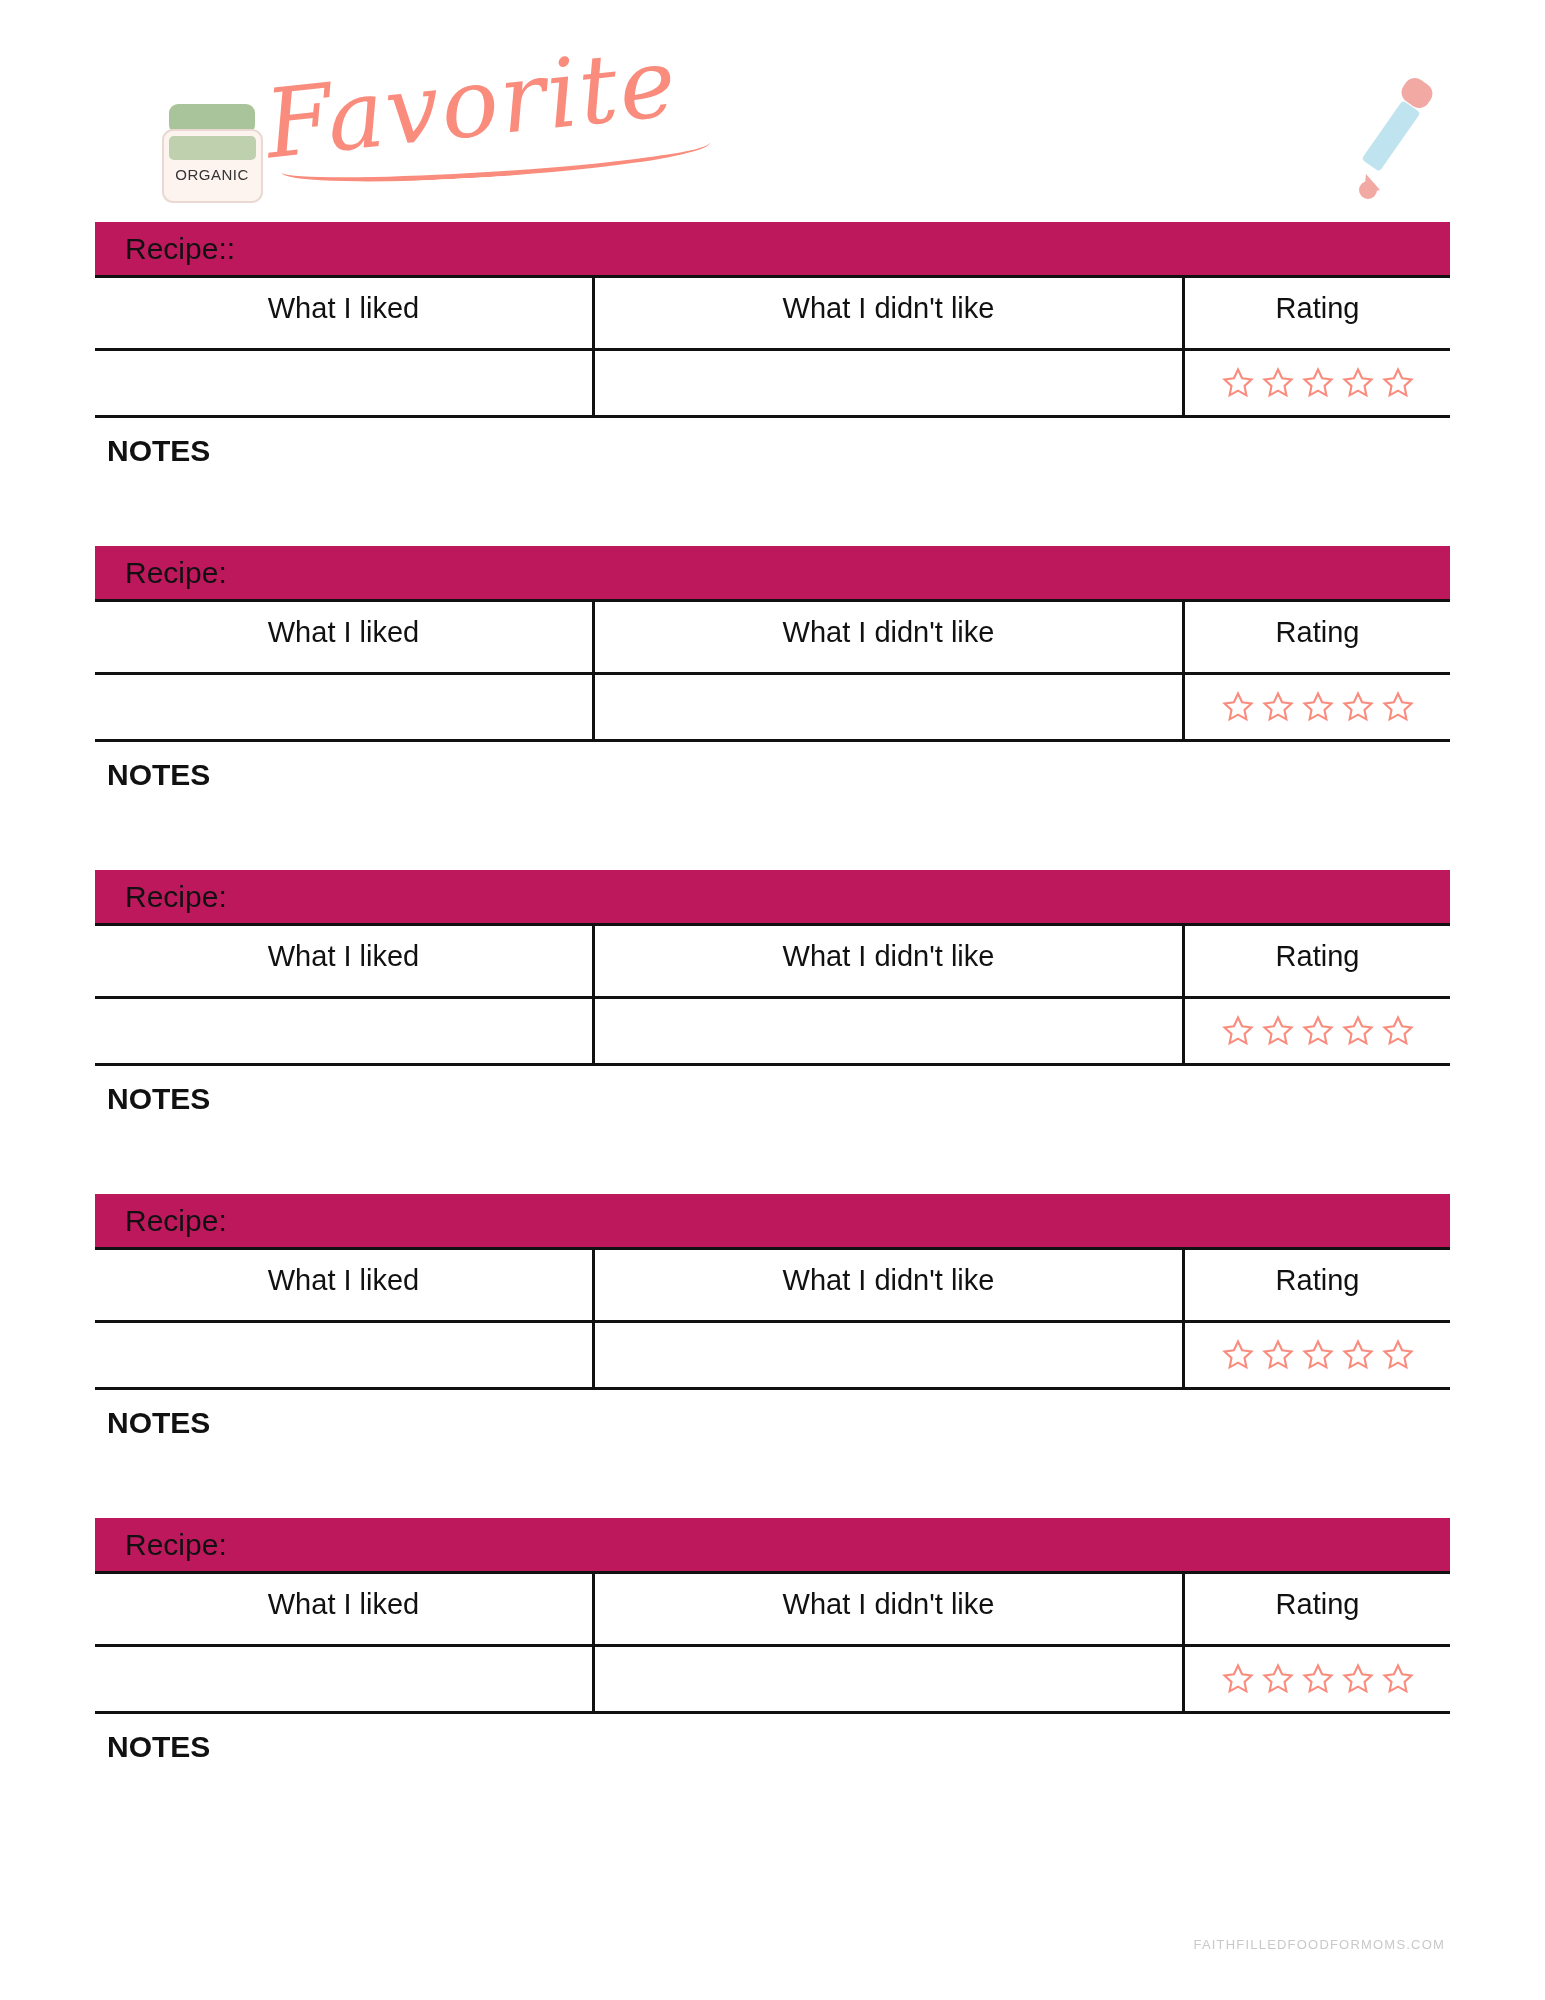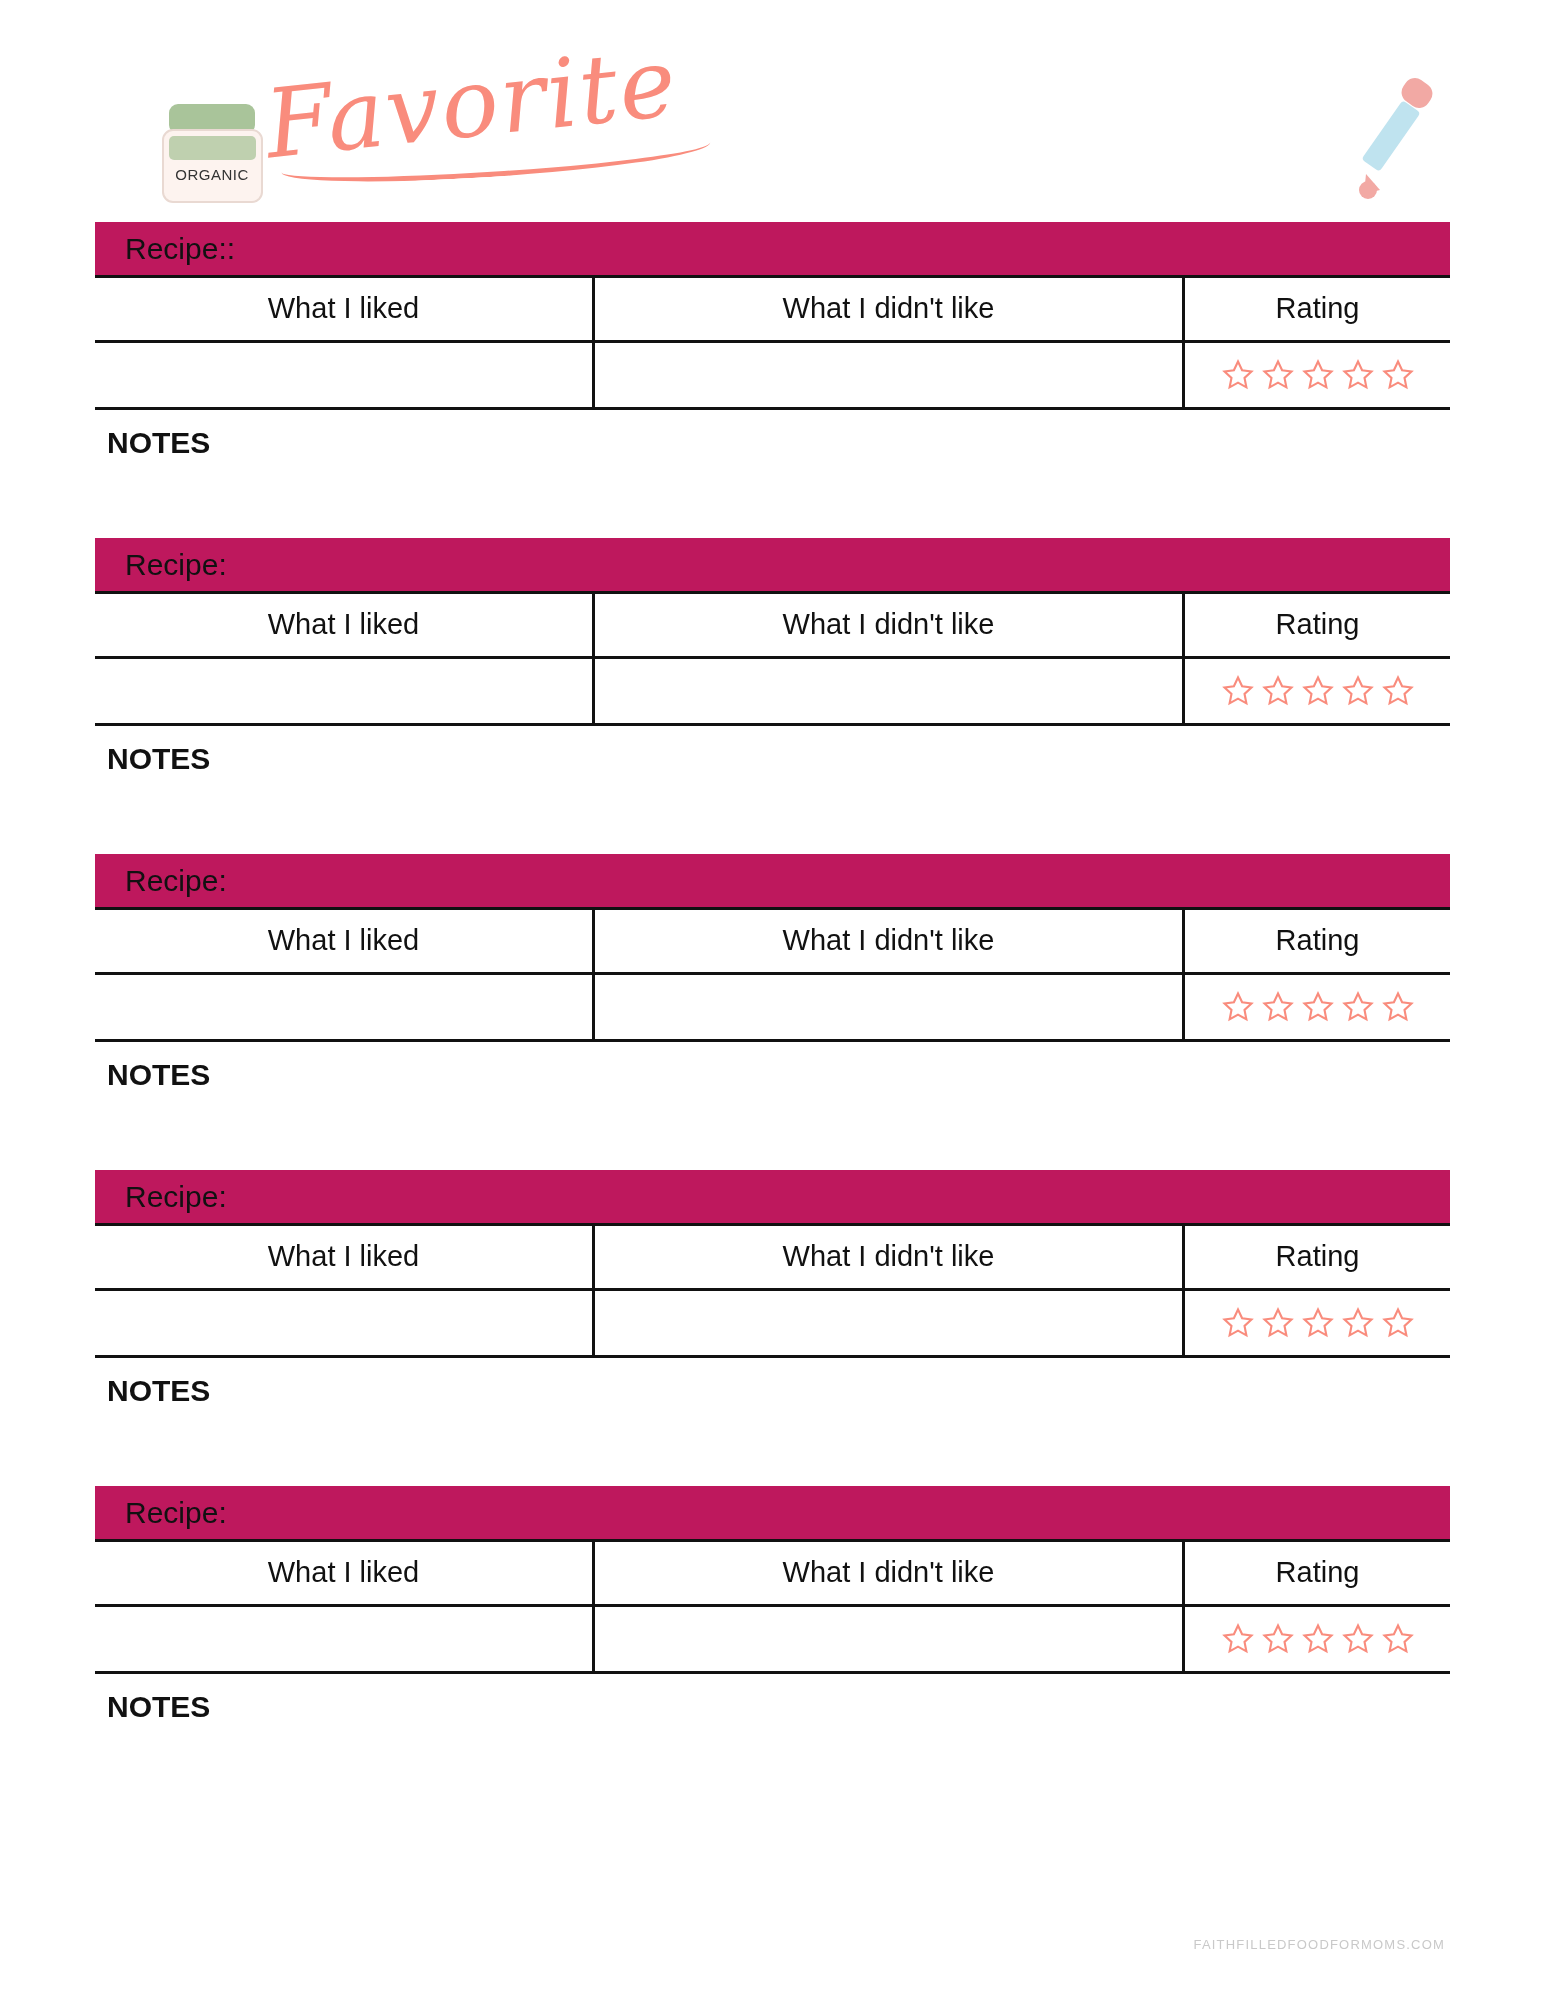--- a/index.html
+++ b/index.html
@@ -104,21 +104,21 @@
   }
 
   .cols {
     display: flex;
     border-bottom: 3px solid #111;
   }
   .col {
     box-sizing: border-box;
     text-align: center;
     font-size: 29px;
-    padding: 14px 0 15px 0;
+    padding: 14px 0 23px 0;
     color: #111;
   }
   .col.liked { width: 500px; border-right: 3px solid #111; }
   .col.disliked { width: 590px; border-right: 3px solid #111; }
   .col.rating { width: 265px; text-align: center; }
 
   .entry {
     display: flex;
     border-bottom: 3px solid #111;
   }

